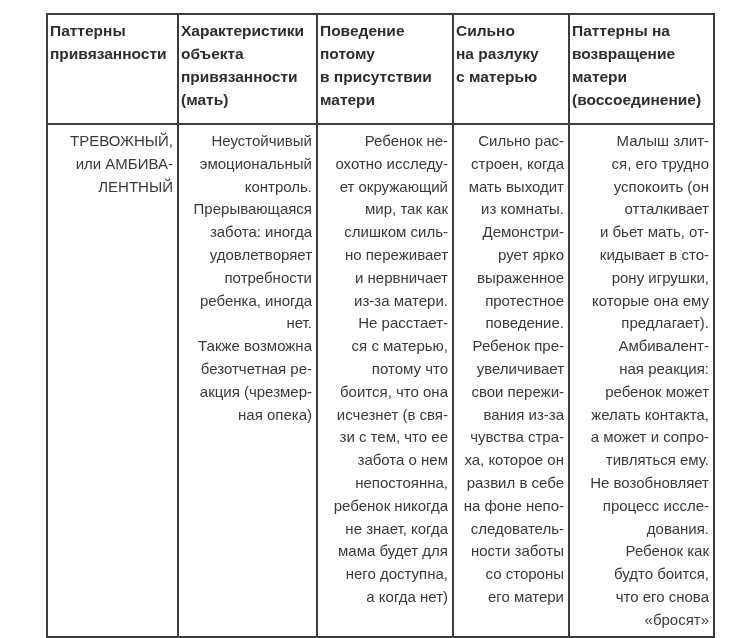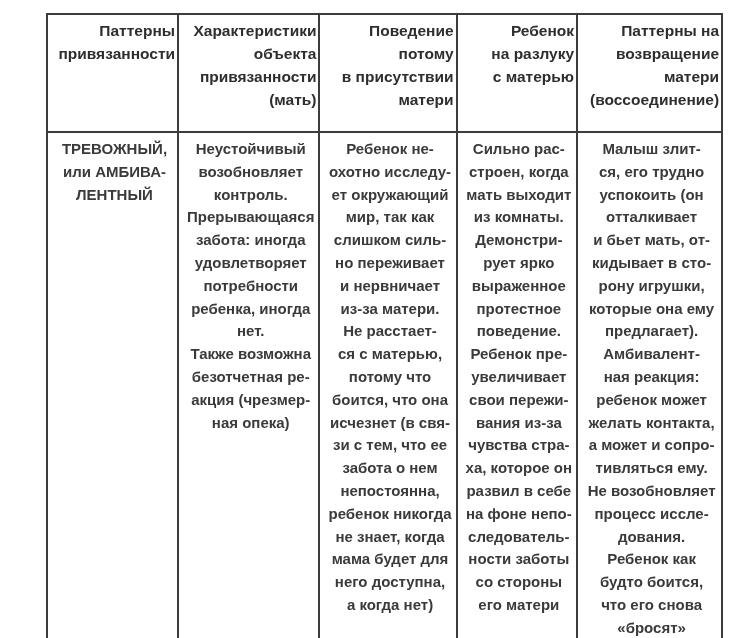--- a/index.html
+++ b/index.html
@@ -26,34 +26,34 @@
   table.attachment-table th,
   table.attachment-table td {
     border: 2px solid #3c3c3c;
     vertical-align: top;
     box-sizing: border-box;
     overflow: hidden;
     white-space: pre; 
   }
   table.attachment-table th {
     height: 94px;
-    padding: 4px 2px 20px 2px;
+    padding: 4px 2px 12px 2px;
     font-size: 15.5px;
     line-height: 23px;
     font-weight: bold;
-    text-align: right;
+    text-align: left;
     color: #2e2e2e;
   }
   table.attachment-table td {
     height: 510px;
     padding: 5px 4px 4px 8px;
     font-size: 15px;
     line-height: 22.8px;
-    font-weight: bold;
-    text-align: center;
+    font-weight: normal;
+    text-align: right;
     color: #3a3a3a;
   }
 </style>
 </head>
 <body>
 
 <div class="page">
   <table class="attachment-table">
     <colgroup>
       <col style="width:131px">
@@ -67,36 +67,36 @@
         <th>Паттерны
 привязанности</th>
         <th>Характеристики
 объекта
 привязанности
 (мать)</th>
         <th>Поведение
 потому
 в присутствии
 матери</th>
-        <th>Ребенок
+        <th>Сильно
 на разлуку
 с матерью</th>
         <th>Паттерны на
 возвращение
 матери
 (воссоединение)</th>
       </tr>
     </thead>
     <tbody>
       <tr>
         <td>ТРЕВОЖНЫЙ,
 или АМБИВА-
 ЛЕНТНЫЙ</td>
         <td>Неустойчивый
-возобновляет
+эмоциональный
 контроль.
 Прерывающаяся
 забота: иногда
 удовлетворяет
 потребности
 ребенка, иногда
 нет.
 Также возможна
 безотчетная ре-
 акция (чрезмер-

